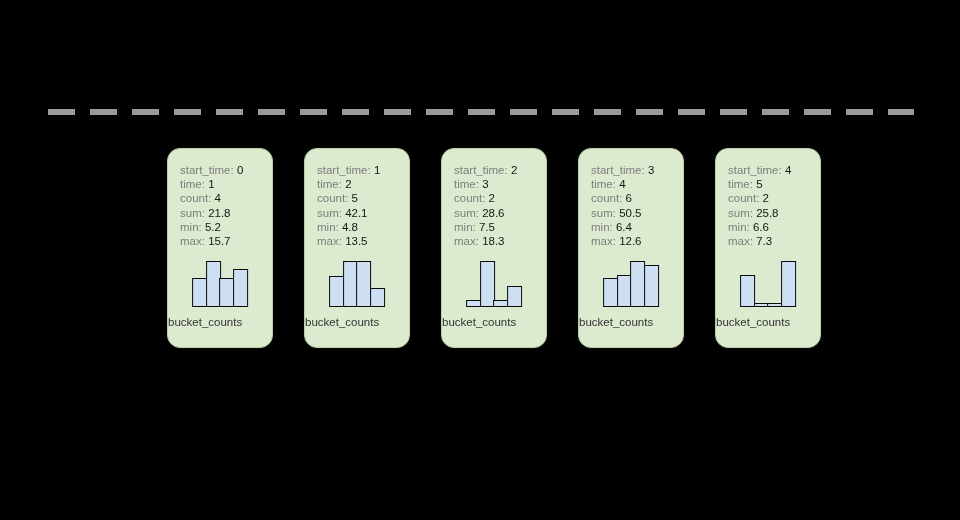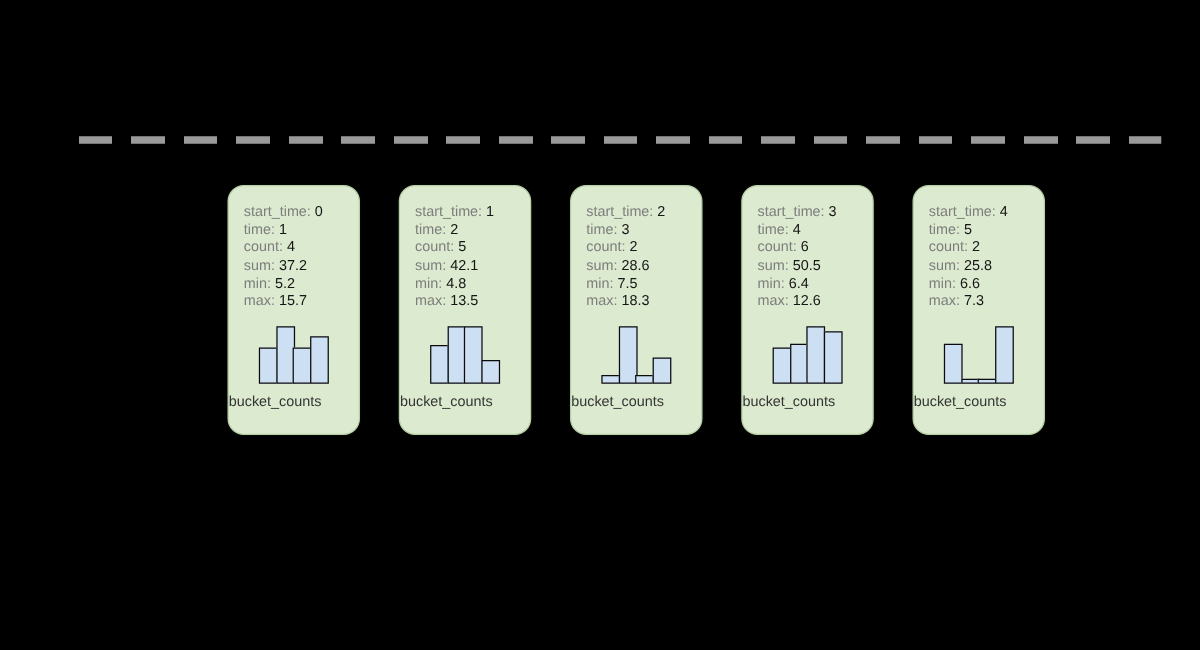--- a/index.html
+++ b/index.html
@@ -1,21 +1,21 @@
 <!DOCTYPE html>
 <html><head>
 <meta charset="utf-8">
 <style>
   html,body{margin:0;padding:0;background:#000;}
   body{
     width:960px;height:520px;position:relative;overflow:hidden;
     font-family:"Liberation Sans","DejaVu Sans",sans-serif;
     background:#000000;
   }
-  #stage{position:absolute;left:15px;top:0;width:880px;height:520px;}
+  #stage{position:absolute;left:0;top:0;width:880px;height:520px;}
 
   
   .divider{
     position:absolute;
     left:48px; top:109px;
     width:866px; height:6px;
     background:repeating-linear-gradient(
       to right,
       #9a9a9a 0px, #9a9a9a 27px,
       rgba(0,0,0,0) 27px, rgba(0,0,0,0) 42px);
@@ -92,21 +92,21 @@
 <div id="stage">
 
   <div class="divider"></div>
 
   <div class="card-row" id="card-row">
       <div class="card">
         <div class="fields">
           <div class="field"><span class="k">start_time:</span> <span class="v">0</span></div>
           <div class="field"><span class="k">time:</span> <span class="v">1</span></div>
           <div class="field"><span class="k">count:</span> <span class="v">4</span></div>
-          <div class="field"><span class="k">sum:</span> <span class="v">37.2</span></div>
+          <div class="field"><span class="k">sum:</span> <span class="v">21.8</span></div>
           <div class="field"><span class="k">min:</span> <span class="v">5.2</span></div>
           <div class="field"><span class="k">max:</span> <span class="v">15.7</span></div>
         </div>
         <div class="hist-wrap">
           <div class="hist">
             <div class="bar" style="height: 28.52px;"></div>
             <div class="bar" style="height: 46px;"></div>
             <div class="bar" style="height: 28.52px;"></div>
             <div class="bar" style="height: 37.72px;"></div>
           </div>

